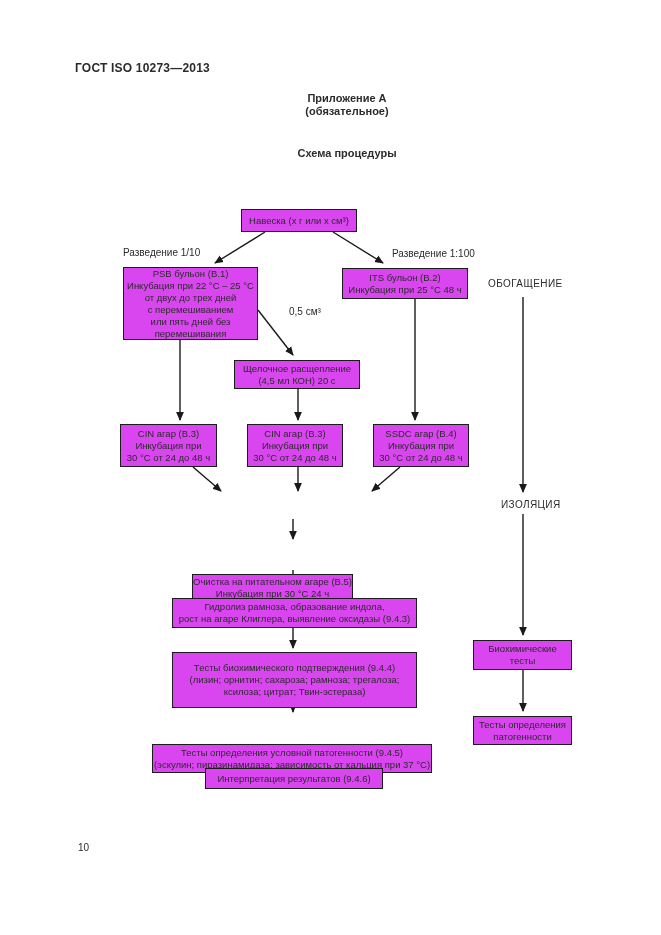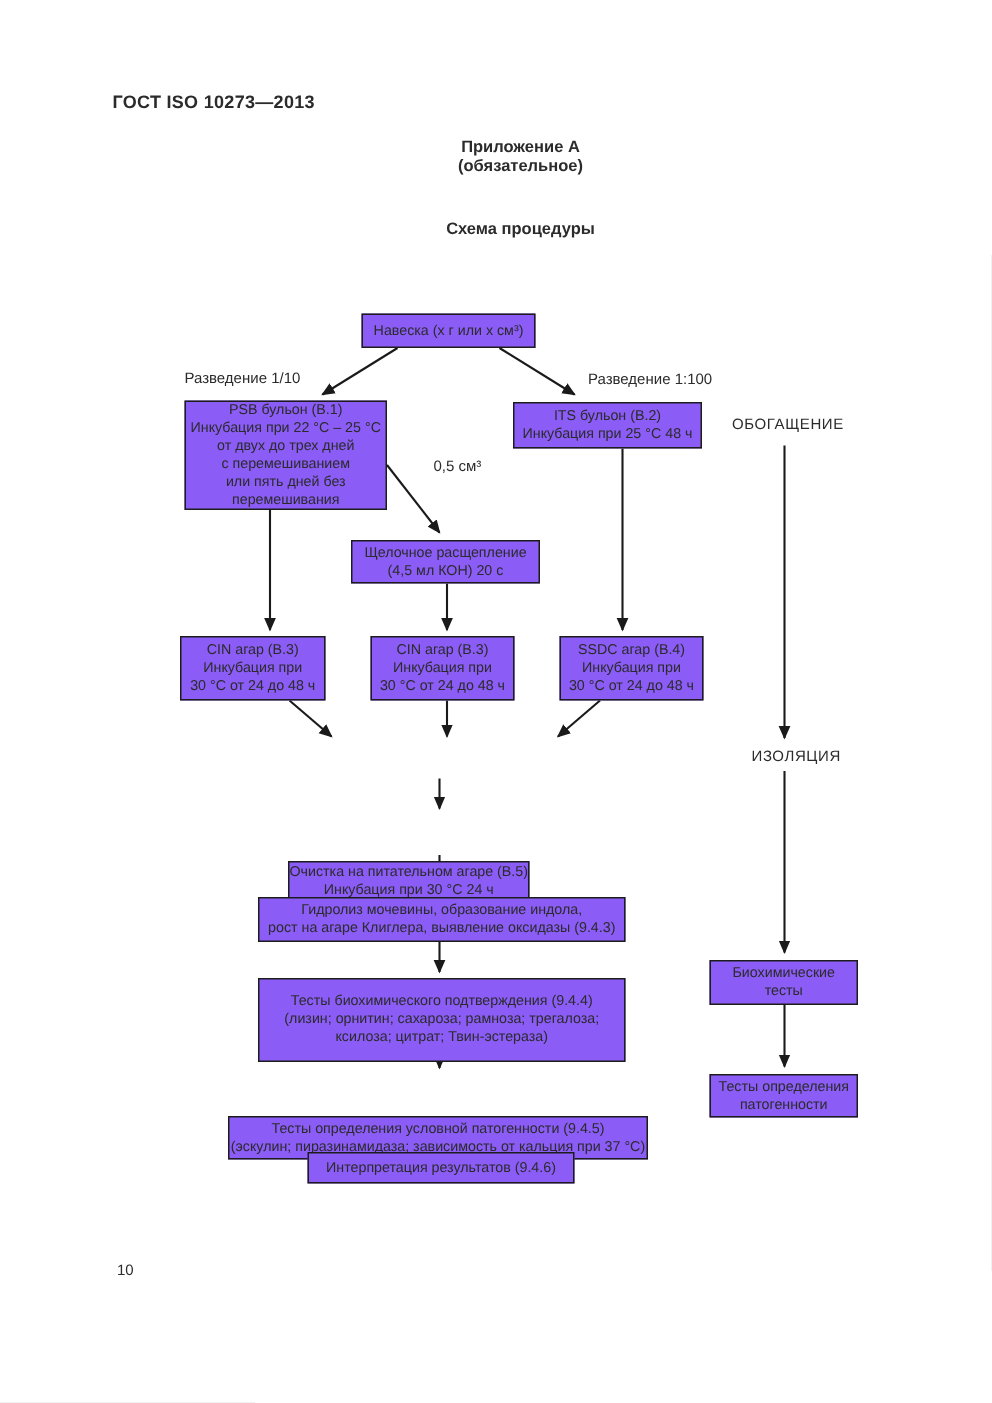--- a/index.html
+++ b/index.html
@@ -10,21 +10,21 @@
     font-family:"Liberation Sans","DejaVu Sans",sans-serif;
     color:#2b2b2b;
     overflow:hidden;
   }
   .abs{position:absolute;}
   .doc-number{font-size:12px;font-weight:bold;letter-spacing:.2px;}
   .center-block{text-align:center;font-size:11px;font-weight:bold;line-height:13px;}
   .node{
     position:absolute;
     border:1.5px solid #1c1c1c;
-    background:#8b5cf6;
+    background:#d946ef;
     display:flex;align-items:center;justify-content:center;
     text-align:center;
     font-size:9.5px;line-height:12px;
     white-space:pre;
     box-sizing:border-box;
   }
   .flow-label{
     position:absolute;
     font-size:10px;line-height:12px;
     white-space:pre;
@@ -104,21 +104,21 @@
 30 °С от 24 до 48 ч</div>
 
   <div class="node" style="left:373px;top:424px;width:96px;height:43px;">SSDC агар (В.4)
 Инкубация при
 30 °С от 24 до 48 ч</div>
 
 
   <div class="node" style="left:192px;top:542px;width:161px;height:28px;margin-top:32px;">Очистка на питательном агаре (В.5)
 Инкубация при 30 °С 24 ч</div>
 
-  <div class="node" style="left:172px;top:598px;width:245px;height:30px;">Гидролиз мочевины, образование индола,
+  <div class="node" style="left:172px;top:598px;width:245px;height:30px;">Гидролиз рамноза, образование индола,
 рост на агаре Клиглера, выявление оксидазы (9.4.3)</div>
 
   <div class="node" style="left:172px;top:652px;width:245px;height:56px;">Тесты биохимического подтверждения (9.4.4)
 (лизин; орнитин; сахароза; рамноза; трегалоза;
 ксилоза; цитрат; Твин-эстераза)</div>
 
   <div class="node" style="left:152px;top:716px;width:280px;height:29px;margin-top:28px;">Тесты определения условной патогенности (9.4.5)
 (эскулин; пиразинамидаза; зависимость от кальция при 37 °С)</div>
 
   <div class="node" style="left:205px;top:768px;width:178px;height:21px;">Интерпретация результатов (9.4.6)</div>

